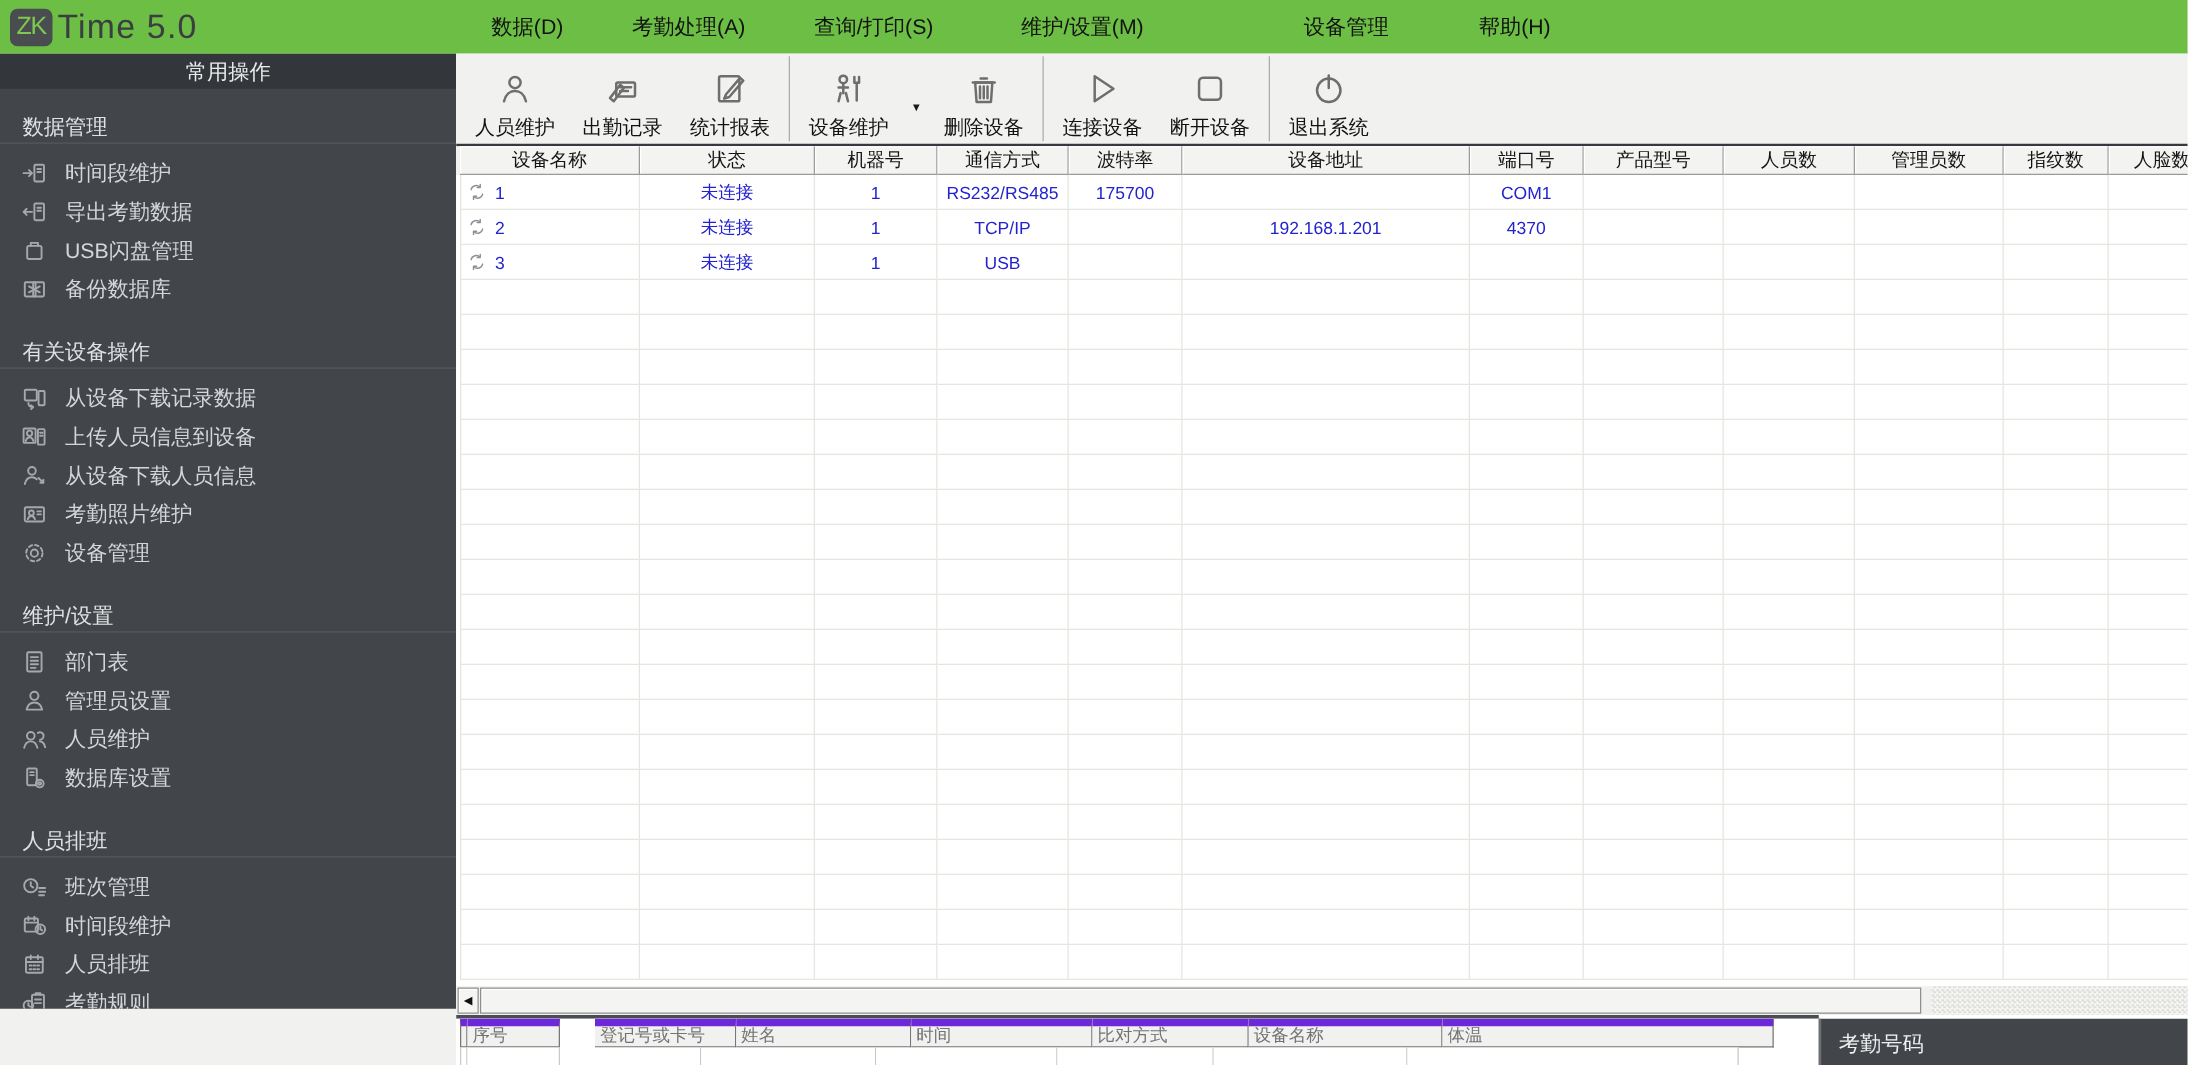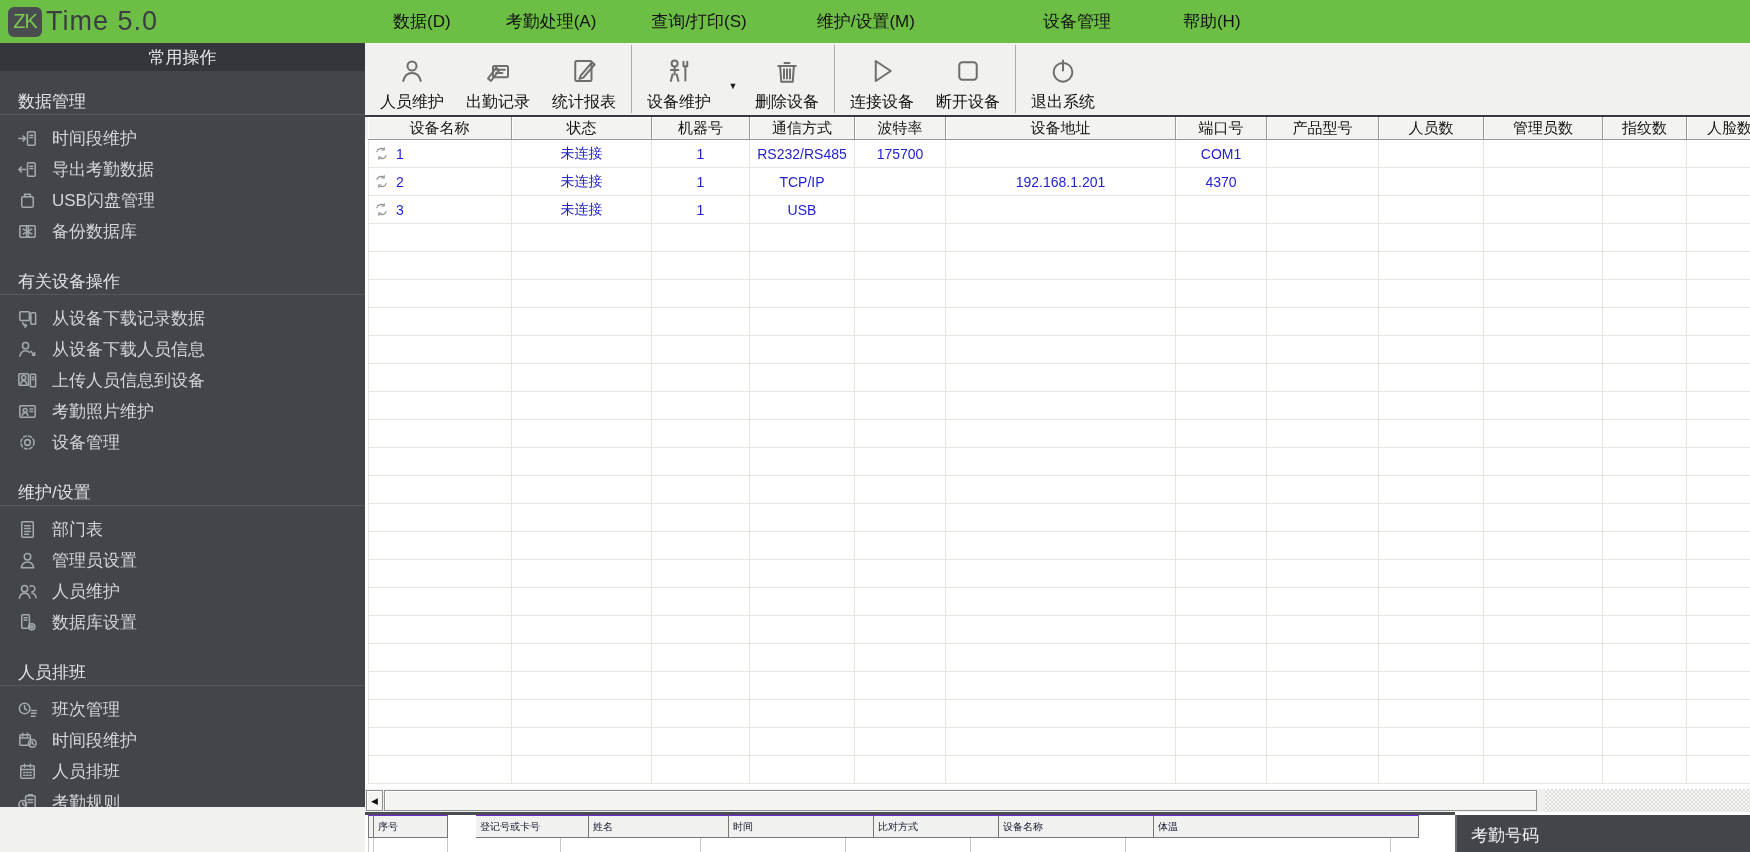--- a/index.html
+++ b/index.html
@@ -76,21 +76,21 @@
   .hs-corner { position:absolute; left:1180px; right:0; top:0; bottom:0;
     background:#EDEDEB;
     background-image:repeating-conic-gradient(#DEDEDA 0% 25%, #F7F7F5 0% 50%);
     background-size:4px 4px; }
   .bottom-sep-line { position:absolute; left:0; top:769px; width:1090px; height:3px; background:#4A4D51; }
 
   
   .bottom-area { position:absolute; left:0; top:772px; right:0; bottom:0; background:#fff; }
   .bt-header { display:flex; padding-left:3px; height:23px; }
   .bt-hcell { flex:none; background:#F1F1EF; border-right:1px solid #777;
-    border-bottom:1px solid #777; border-top:1px solid #6d28d9; font-size:10px; color:#0f172a;
+    border-bottom:1px solid #777; border-top:6px solid #6d28d9; font-size:14px; color:#737373;
     display:flex; align-items:center; padding-left:4px; white-space:nowrap; overflow:hidden; }
   .bt-hcell:first-child { border-left:1px solid #777; }
   .bt-row { display:flex; padding-left:3px; height:14px; }
   .bt-cell { flex:none; border-right:1px solid #C9C9C9; background:#fff; }
   .bt-cell:first-child { border-left:1px solid #C9C9C9; }
 
   .att-panel { position:absolute; left:1090px; right:0; top:0; bottom:0;
     background:#42464B; border-left:2px solid #6B6E72; color:#EFEFEF; font-size:17px;
     padding:9px 0 0 14px; }
 </style>
@@ -168,38 +168,38 @@
                 <rect x="4" y="5" width="10" height="9" rx="1"></rect>
                 <rect x="15.5" y="6" width="5" height="12" rx="0.8"></rect>
                 <path d="M7 16c0 2.2 1.5 3.5 4 3.5M11 19.5l-1.8-1.5M11 19.5l-1.7 1.6"></path>
               </svg>
             </span>
             <span>从设备下载记录数据</span>
           </div>
           <div class="sb-item">
             <span class="ic sb-ic">
               <svg viewBox="0 0 24 24">
-                <circle cx="10" cy="8" r="3.2"></circle>
-                <path d="M4 19c.9-3.8 3.2-5.6 6-5.6 1.5 0 2.9.5 4 1.6"></path>
-                <path d="M15.5 14l4 4M19.5 15.5V18H17"></path>
-              </svg>
-            </span>
-            <span>从设备下载人员信息</span>
-          </div>
-          <div class="sb-item">
-            <span class="ic sb-ic">
-              <svg viewBox="0 0 24 24">
                 <rect x="3" y="5" width="10" height="12" rx="0.8"></rect>
                 <circle cx="8" cy="9" r="2.2"></circle>
                 <path d="M4.8 15.5c.6-2.2 1.8-3.2 3.2-3.2s2.6 1 3.2 3.2"></path>
                 <rect x="15" y="5.5" width="5.5" height="13" rx="0.8"></rect>
                 <path d="M16.8 8.5h2M16.8 11h2"></path>
               </svg>
             </span>
             <span>上传人员信息到设备</span>
+          </div>
+          <div class="sb-item">
+            <span class="ic sb-ic">
+              <svg viewBox="0 0 24 24">
+                <circle cx="10" cy="8" r="3.2"></circle>
+                <path d="M4 19c.9-3.8 3.2-5.6 6-5.6 1.5 0 2.9.5 4 1.6"></path>
+                <path d="M15.5 14l4 4M19.5 15.5V18H17"></path>
+              </svg>
+            </span>
+            <span>从设备下载人员信息</span>
           </div>
           <div class="sb-item">
             <span class="ic sb-ic">
               <svg viewBox="0 0 24 24">
                 <rect x="4" y="6" width="16" height="12" rx="1.2"></rect>
                 <circle cx="9.5" cy="10.8" r="2"></circle>
                 <path d="M6.5 16c.5-1.8 1.7-2.7 3-2.7s2.5.9 3 2.7"></path>
                 <path d="M14.5 9.5h3M14.5 12h3"></path>
               </svg>
             </span>

